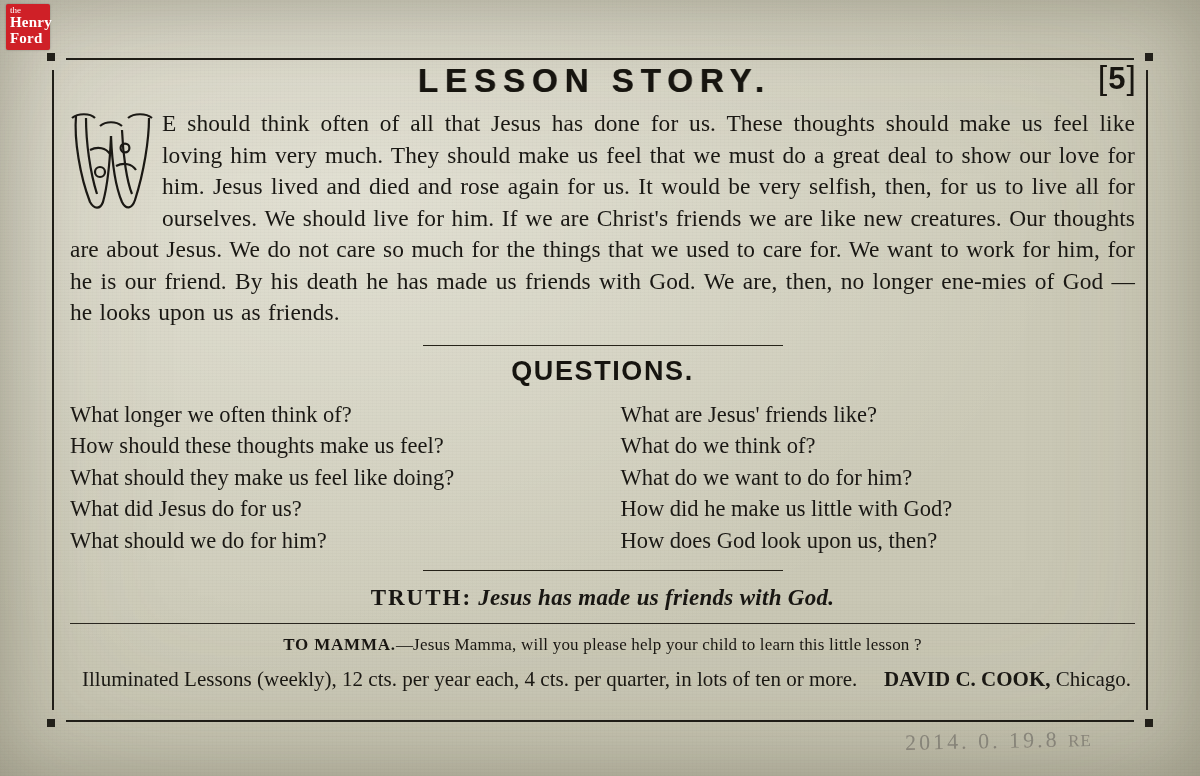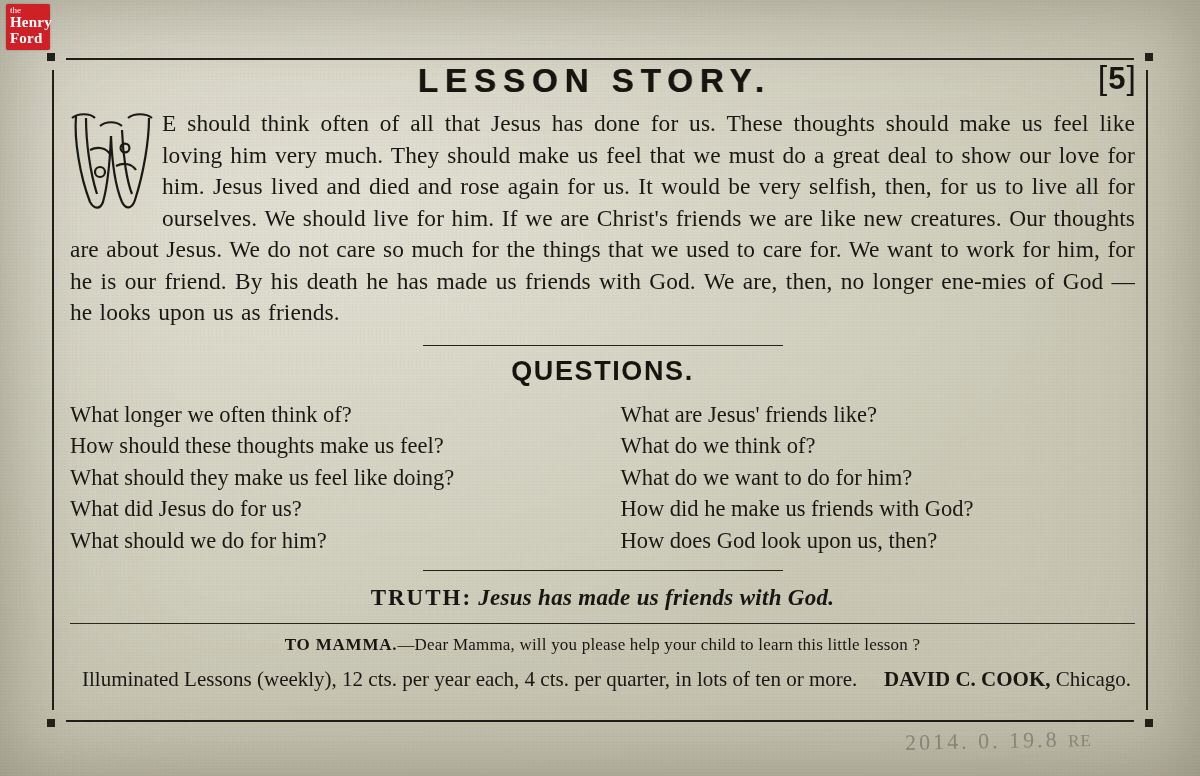--- a/index.html
+++ b/index.html
@@ -305,36 +305,36 @@
         <div class="q">What longer we often think of?</div>
         <div class="q">How should these thoughts make us feel?</div>
         <div class="q">What should they make us feel like doing?</div>
         <div class="q">What did Jesus do for us?</div>
         <div class="q">What should we do for him?</div>
       </div>
       <div class="col right">
         <div class="q">What are Jesus' friends like?</div>
         <div class="q">What do we think of?</div>
         <div class="q">What do we want to do for him?</div>
-        <div class="q">How did he make us friends with God?</div>
+        <div class="q">How did he make us little with God?</div>
         <div class="q">How does God look upon us, then?</div>
       </div>
     </div>
 
     <div class="short-rule" style="width: 360px; margin-top: 14px;"></div>
 
     <div id="truth">
       <span class="lbl">TRUTH:</span>
       <span>Jesus has made us friends with God.</span>
     </div>
 
     <div class="full-rule"></div>
 
     <div id="mamma">
-      <span class="lbl">TO MAMMA.</span><span>—Dear Mamma, will you please help your child to learn this little lesson ?</span>
+      <span class="lbl">TO MAMMA.</span><span>—Jesus Mamma, will you please help your child to learn this little lesson ?</span>
     </div>
 
     <div id="footer">
       <span class="left-txt">Illuminated Lessons (weekly), 12 cts. per year each, 4 cts. per quarter, in lots of ten or more.</span>
       <span class="right-txt"><span>DAVID C. COOK,</span> <span class="city">Chicago.</span></span>
     </div>
 
   </div>
 
   <div id="accession">

